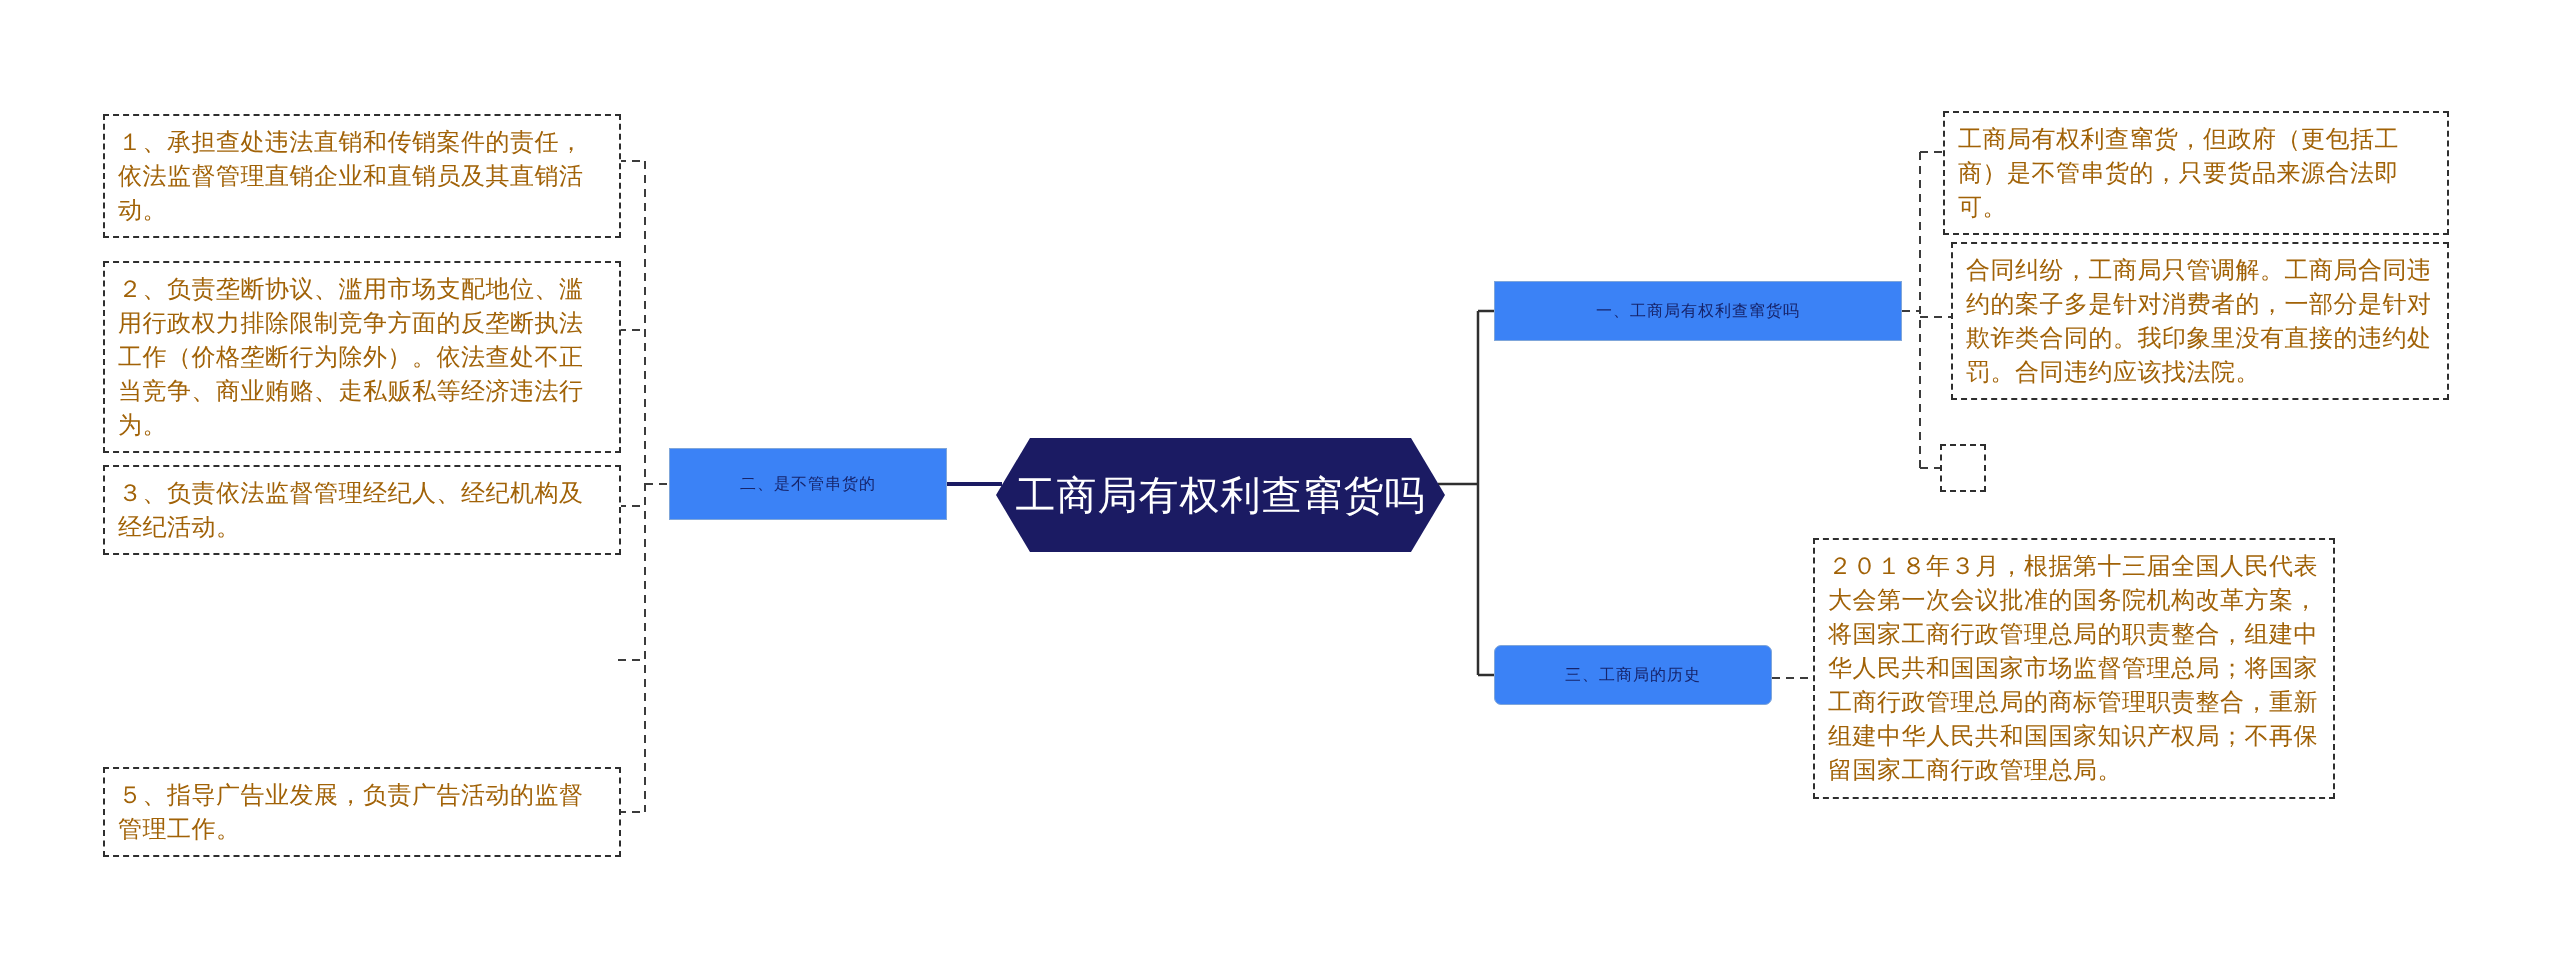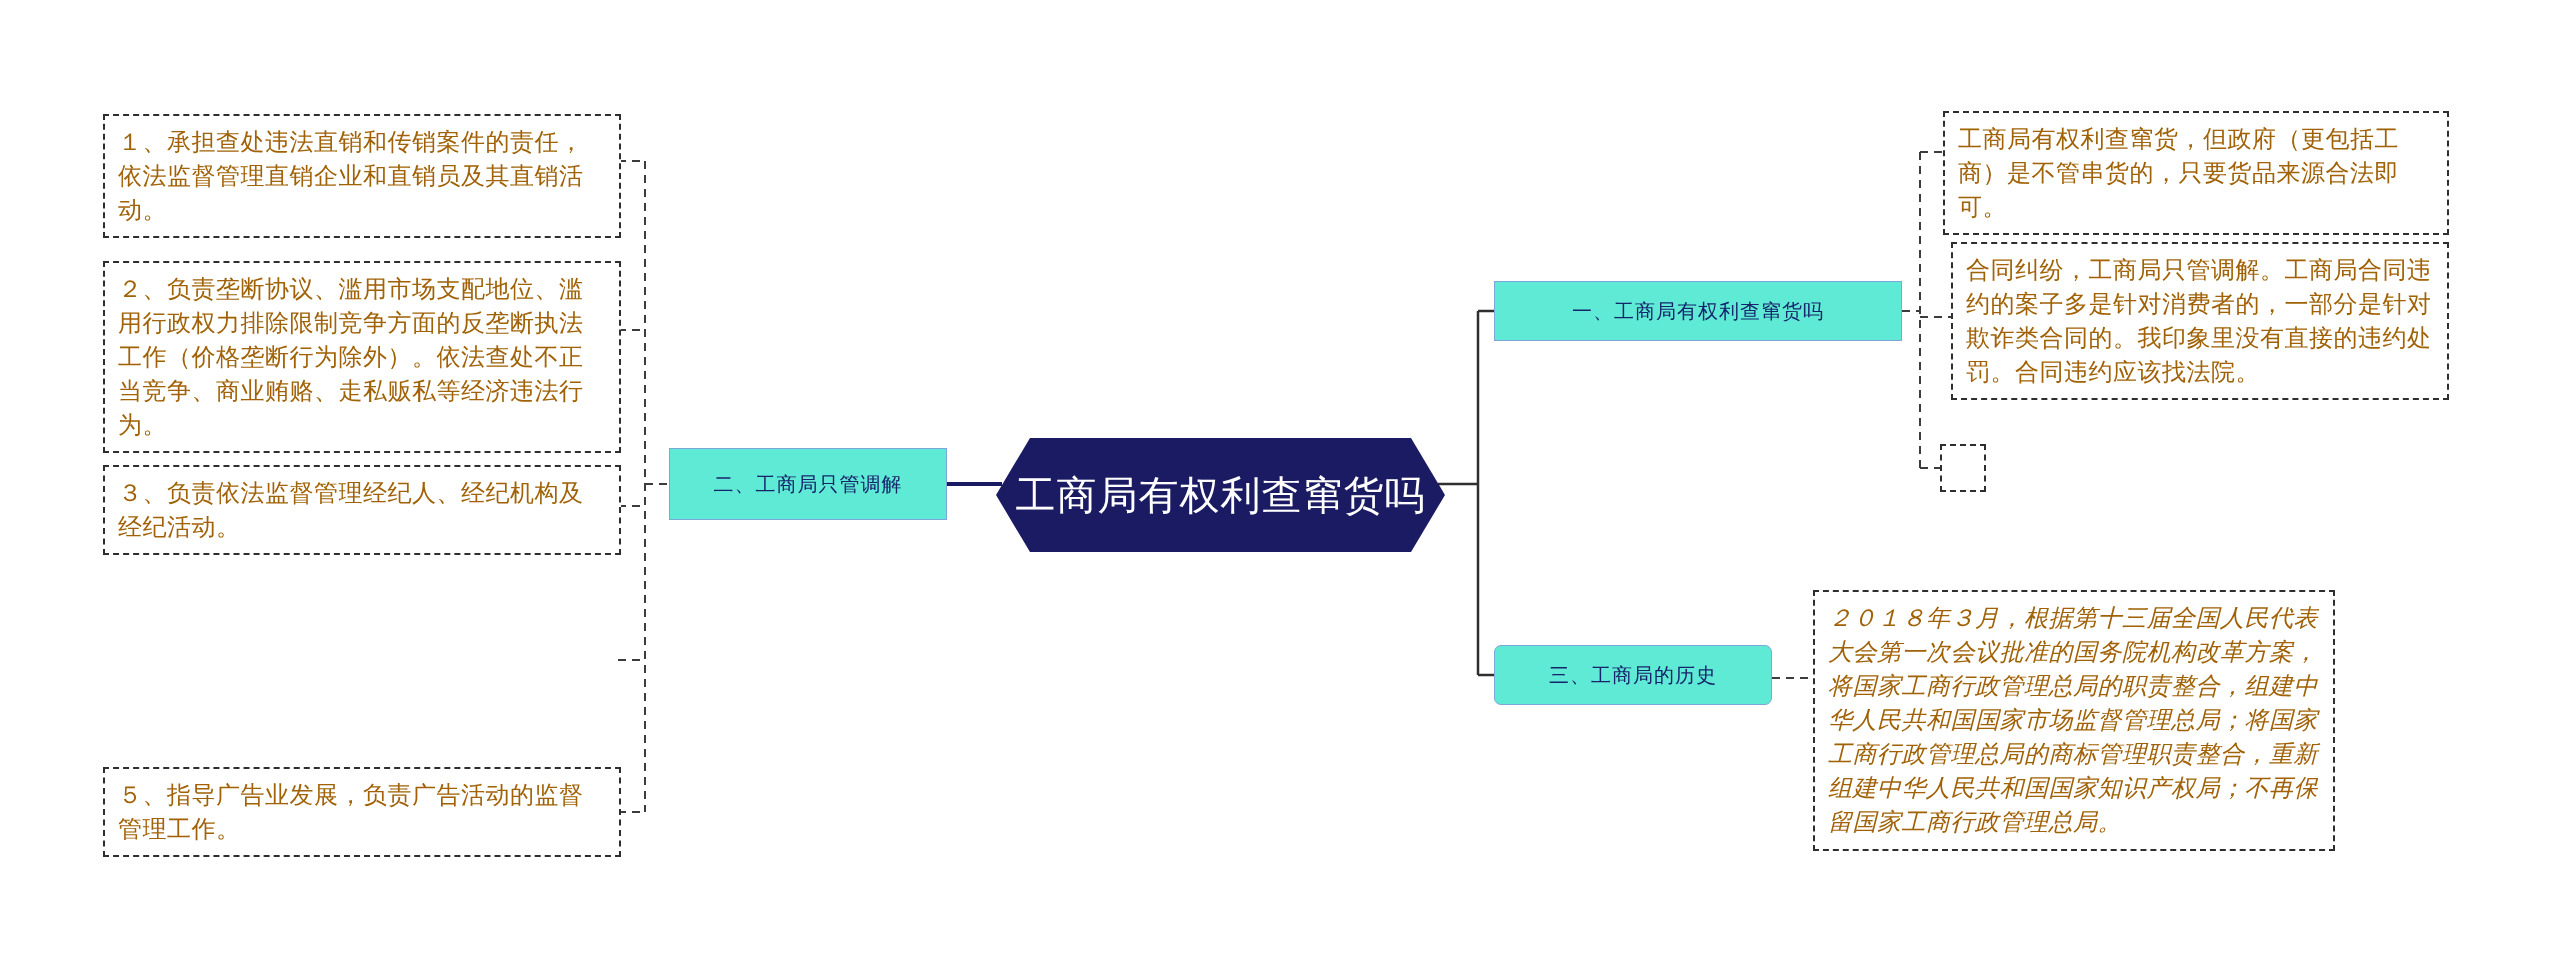--- a/index.html
+++ b/index.html
@@ -29,24 +29,24 @@
     padding: 9px 13px;
     letter-spacing: 0.5px;
   }
   .note-empty {
     position: absolute;
     background: #ffffff;
     border: 2px dashed #2e2e2e;
   }
   .branch {
     position: absolute;
-    background: #5eead4;
+    background: #3b82f6;
     border: 1px solid #7fa6da;
     color: #16246b;
-    font-size: 20px;
+    font-size: 16px;
     display: flex;
     align-items: center;
     justify-content: center;
     text-align: center;
     letter-spacing: 1px;
   }
   .central {
     position: absolute;
     background: #1b1b63;
     color: #ffffff;
@@ -89,29 +89,29 @@
 
   <div class="note" style="left:103px; top:114px; width:518px; min-height:86px;">１、承担查处违法直销和传销案件的责任，依法监督管理直销企业和直销员及其直销活动。</div>
 
   <div class="note" style="left:103px; top:261px; width:518px; min-height:139px;">２、负责垄断协议、滥用市场支配地位、滥用行政权力排除限制竞争方面的反垄断执法工作（价格垄断行为除外）。依法查处不正当竞争、商业贿赂、走私贩私等经济违法行为。</div>
 
   <div class="note" style="left:103px; top:465px; width:518px; min-height:82px;">３、负责依法监督管理经纪人、经纪机构及经纪活动。</div>
 
 
   <div class="note" style="left:103px; top:767px; width:518px; min-height:86px;">５、指导广告业发展，负责广告活动的监督管理工作。</div>
 
-  <div class="branch" style="left:669px; top:448px; width:278px; height:72px;">二、工商局只管调解</div>
+  <div class="branch" style="left:669px; top:448px; width:278px; height:72px;">二、是不管串货的</div>
 
   <div class="central" style="left:996px; top:438px; width:449px; height:114px;">工商局有权利查窜货吗</div>
 
   <div class="branch" style="left:1494px; top:281px; width:408px; height:60px;">一、工商局有权利查窜货吗</div>
 
   <div class="branch" style="left:1494px; top:645px; width:278px; height:60px;border-radius:7px;">三、工商局的历史</div>
 
   <div class="note" style="left:1943px; top:111px; width:506px; min-height:82px;">工商局有权利查窜货，但政府（更包括工商）是不管串货的，只要货品来源合法即可。</div>
 
   <div class="note" style="left:1951px; top:242px; width:498px; min-height:150px;">合同纠纷，工商局只管调解。工商局合同违约的案子多是针对消费者的，一部分是针对欺诈类合同的。我印象里没有直接的违约处罚。合同违约应该找法院。</div>
 
   <div class="note-empty" style="left:1940px; top:444px; width:46px; height:48px;"></div>
 
-  <div class="note" style="left:1813px; top:590px; width:522px; min-height:237px;font-style:italic;">２０１８年３月，根据第十三届全国人民代表大会第一次会议批准的国务院机构改革方案，将国家工商行政管理总局的职责整合，组建中华人民共和国国家市场监督管理总局；将国家工商行政管理总局的商标管理职责整合，重新组建中华人民共和国国家知识产权局；不再保留国家工商行政管理总局。</div>
+  <div class="note" style="left:1813px; top:538px; width:522px; min-height:237px;">２０１８年３月，根据第十三届全国人民代表大会第一次会议批准的国务院机构改革方案，将国家工商行政管理总局的职责整合，组建中华人民共和国国家市场监督管理总局；将国家工商行政管理总局的商标管理职责整合，重新组建中华人民共和国国家知识产权局；不再保留国家工商行政管理总局。</div>
 
 </div>
 
 </body></html>

